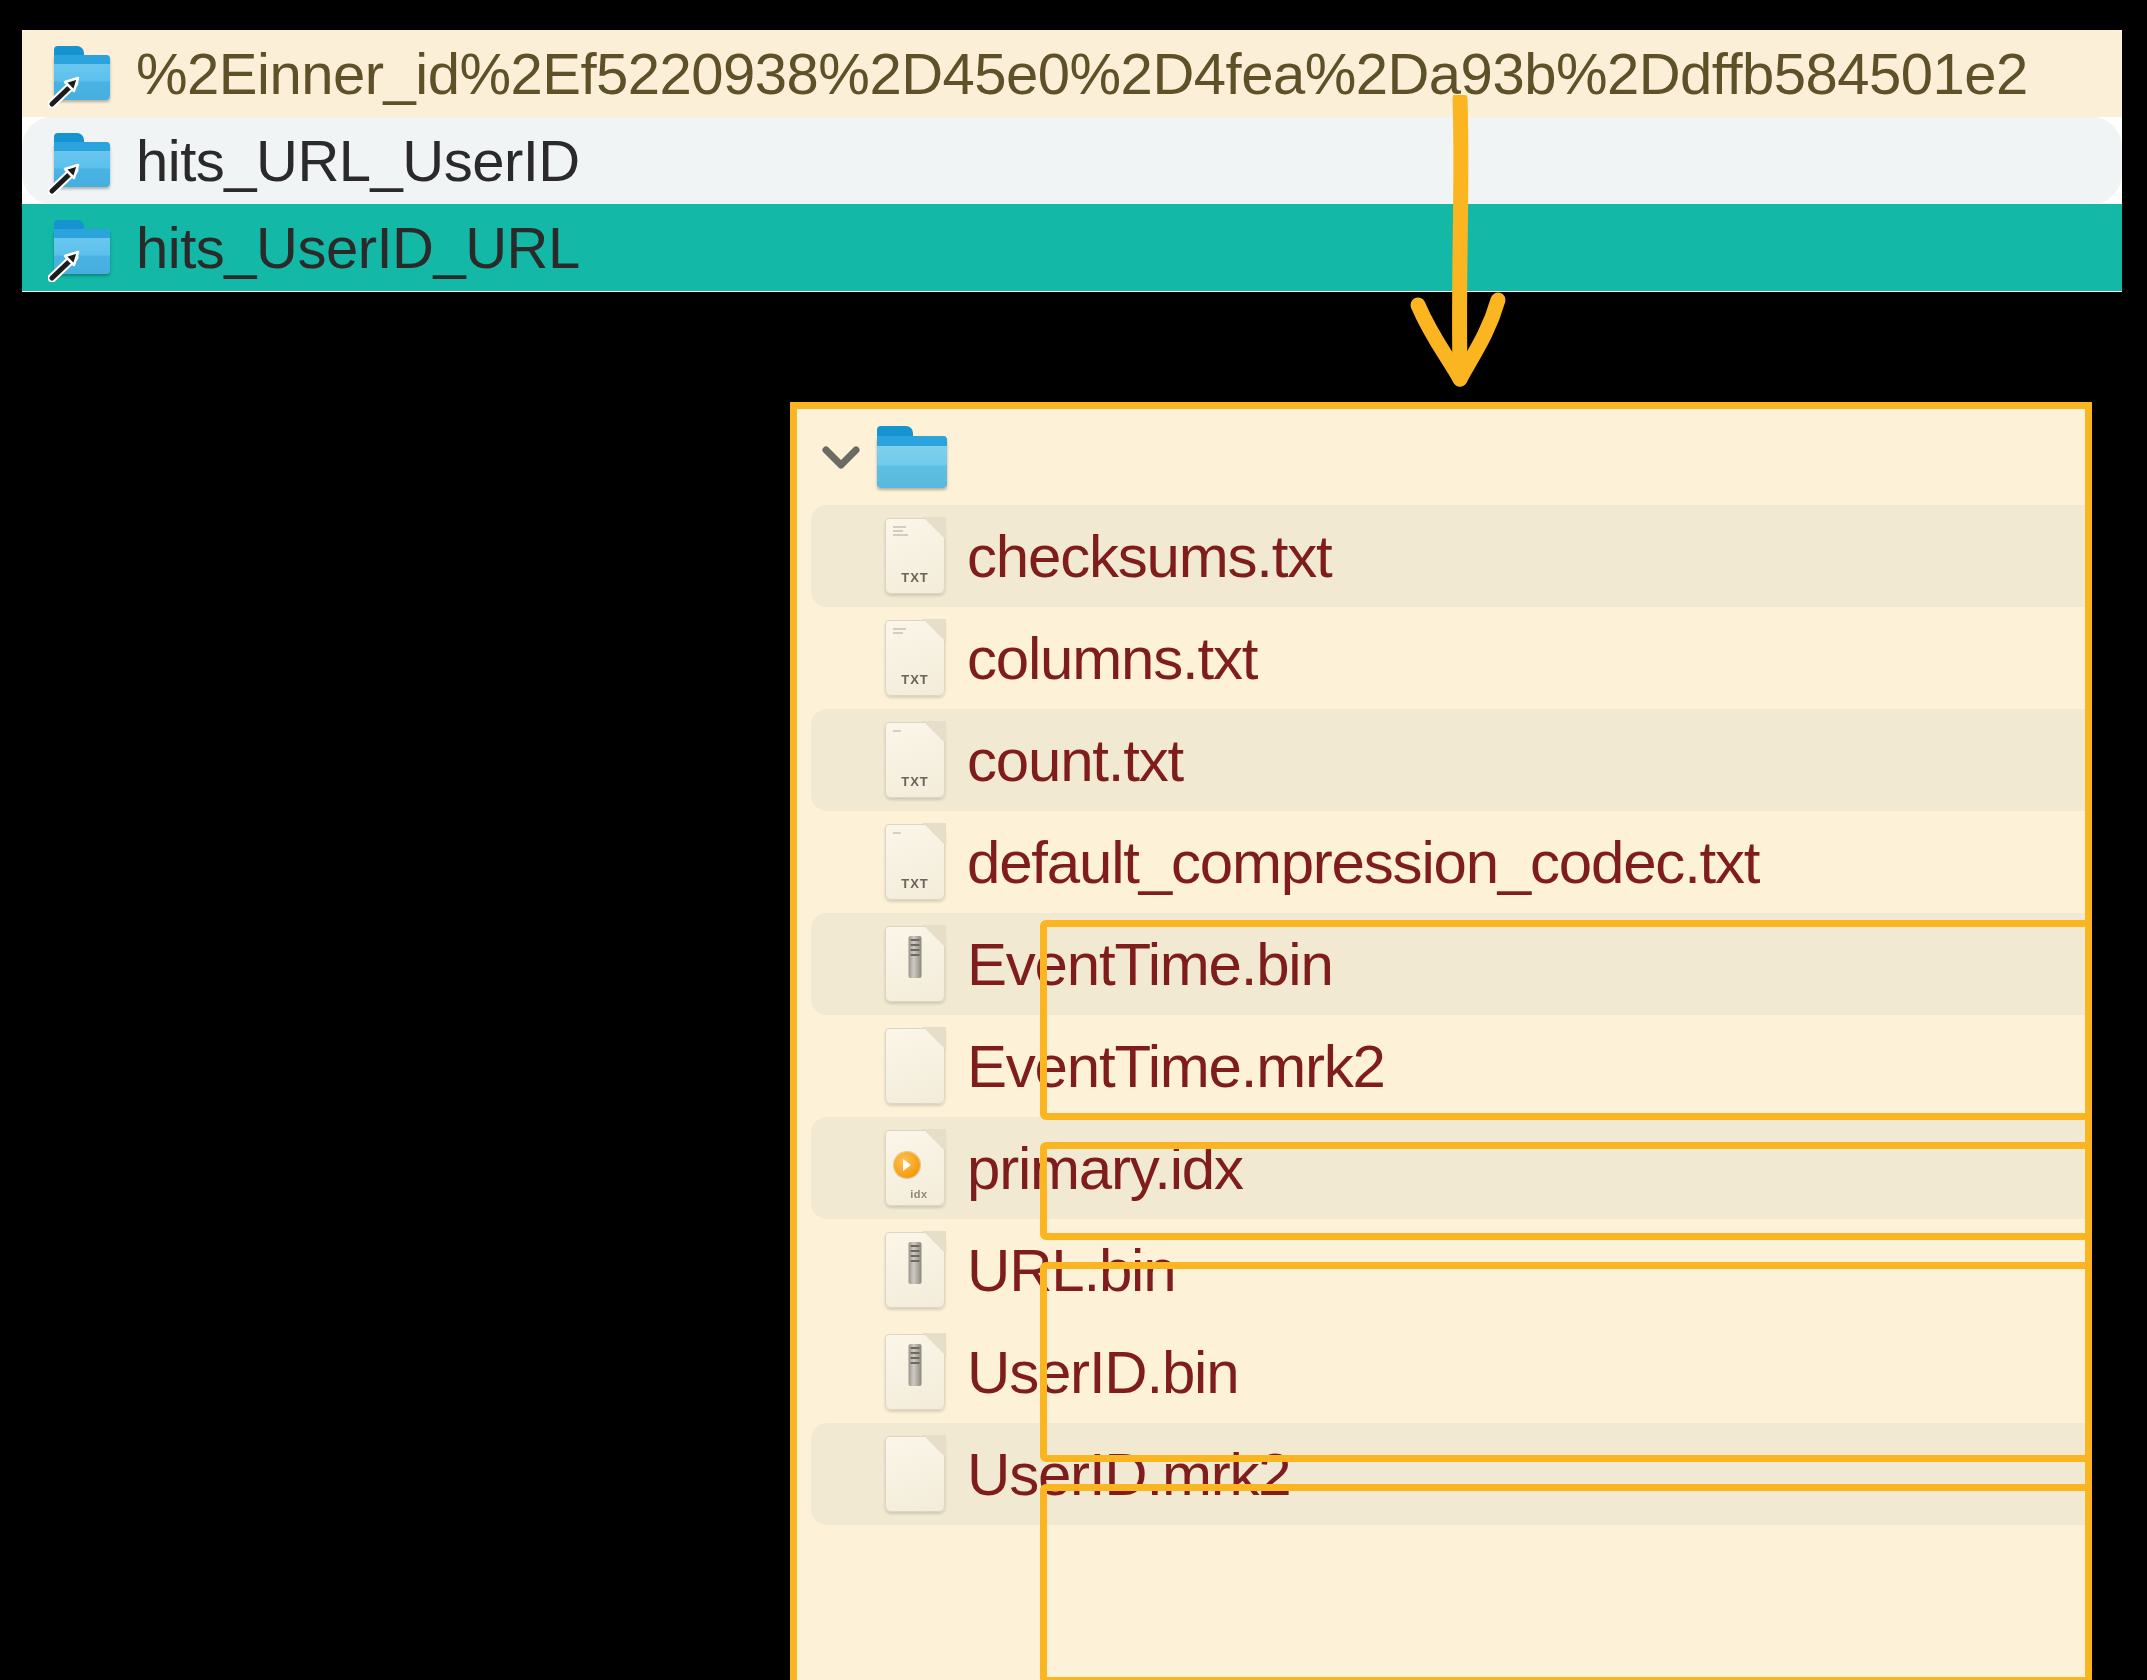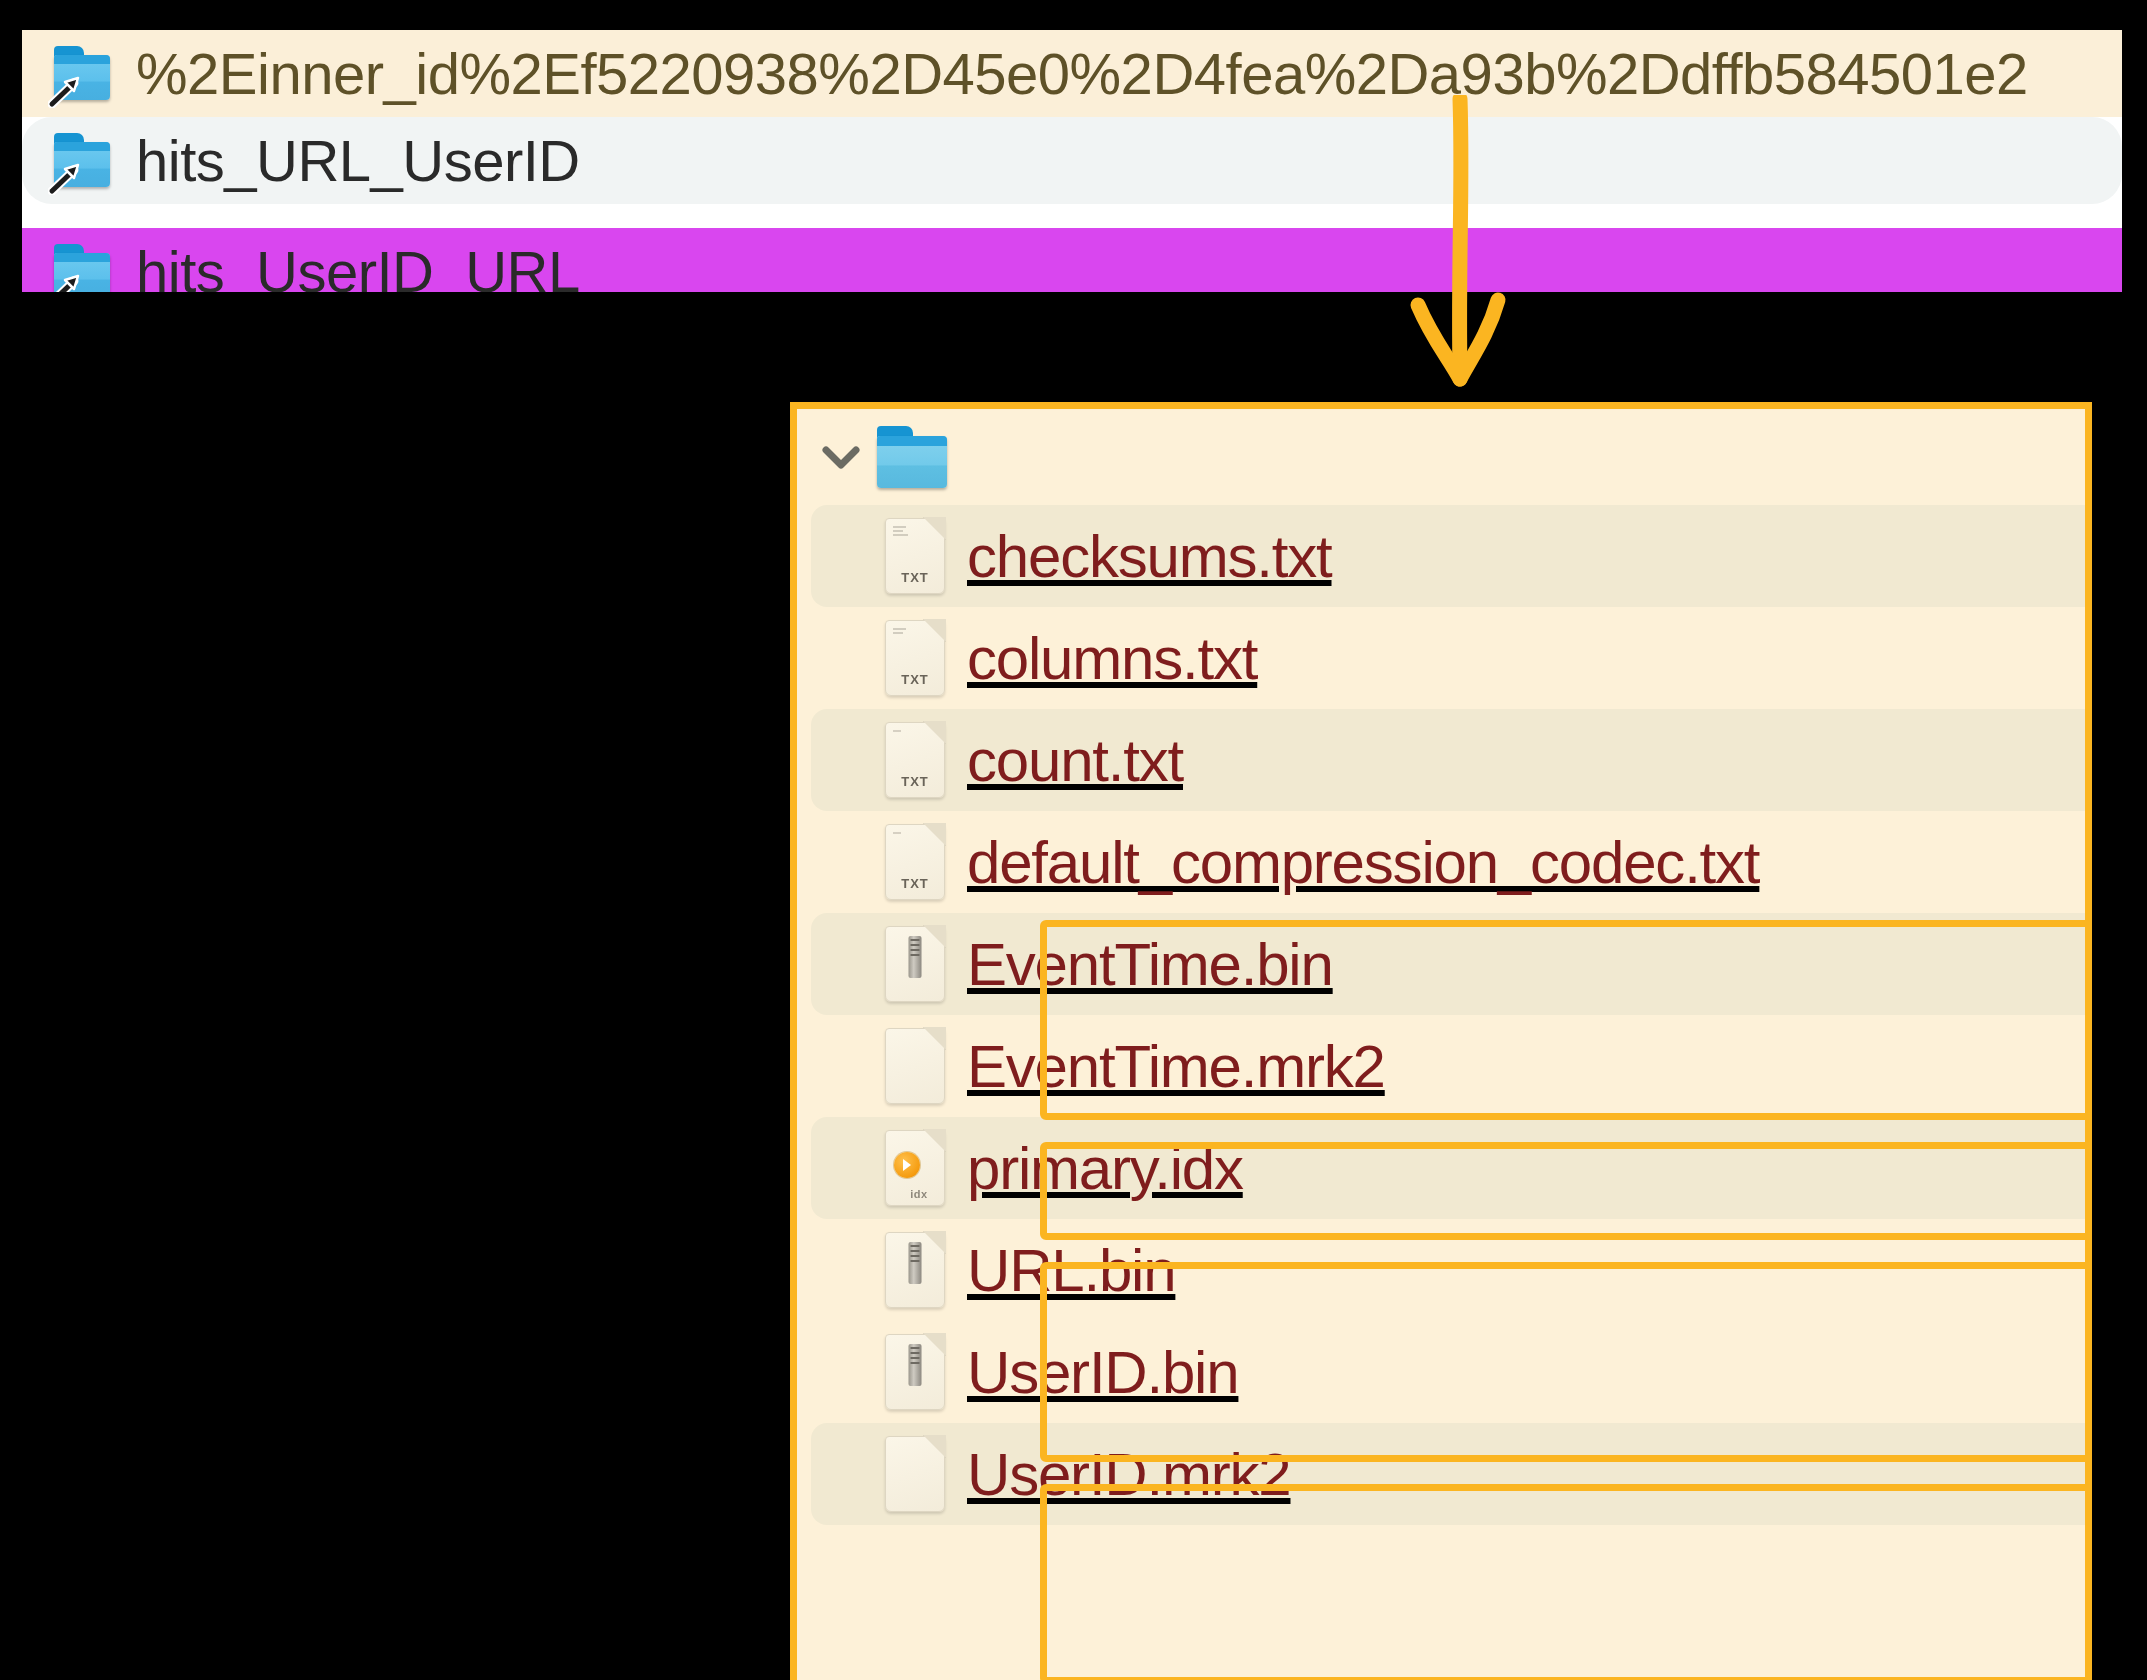--- a/index.html
+++ b/index.html
@@ -17,21 +17,21 @@
     overflow:hidden;
   }
   .tp-row{
     display:flex;align-items:center;
     height:87px;
     padding-left:30px;
     box-sizing:border-box;
   }
   .tp-row.r0{background:#FBEFD8;}
   .tp-row.r1{background:#F1F4F4;border-radius:30px;}
-  .tp-row.r2{background:#d946ef;margin-top:24px;}
+  .tp-row.r2{background:#14b8a6;}
   .tp-row .tp-label{
     font-size:58px;
     letter-spacing:-0.5px;
     white-space:nowrap;
   }
   .tp-row.r0 .tp-label{color:#5E5128;}
   .tp-row.r1 .tp-label,.tp-row.r2 .tp-label{color:#2A2A2A;}
 
   
   .folder-ico{
@@ -80,21 +80,21 @@
   }
   .mp-head .folder-ico .body:after{background:#2BA3DC;height:10px;}
   .mp-head .folder-ico .tab{width:36px;height:14px;background:#1694D2;}
   .mp-head .mp-title{
     font-size:62px;color:#262626;letter-spacing:-1px;white-space:nowrap;
   }
 
   .mp-list{position:relative;}
   .mp-row{
     position:relative;display:flex;align-items:center;
-    height:102px;box-sizing:border-box;padding-left:88px;text-decoration:underline;
+    height:102px;box-sizing:border-box;padding-left:88px;
   }
   .mp-row.stripe:before{
     content:"";position:absolute;left:14px;right:-10px;top:0;bottom:0;
     background:#F1E9D1;border-radius:16px 0 0 16px;
   }
   .mp-row .fname{
     position:relative;z-index:3;
     font-size:60px;color:#7f1d1d;letter-spacing:-1.2px;white-space:nowrap;
   }
 

